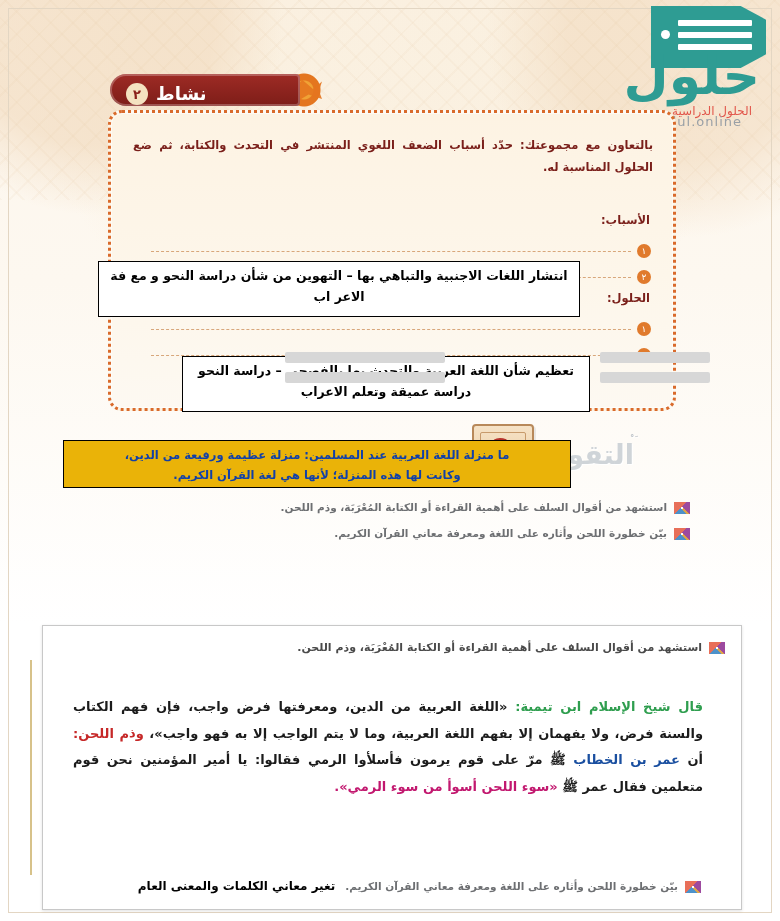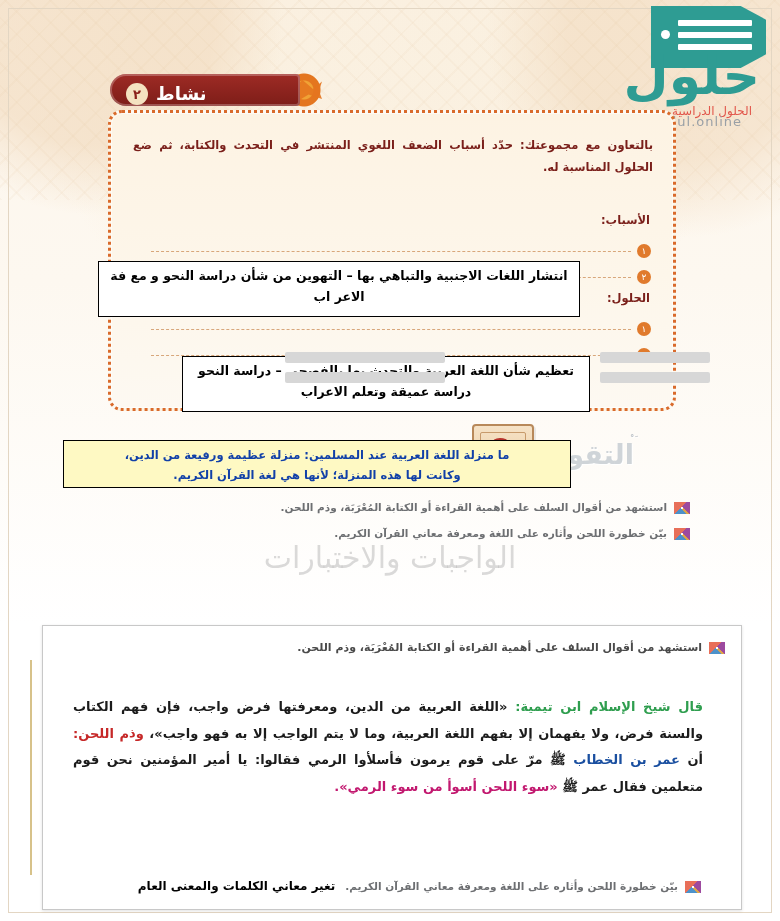--- a/index.html
+++ b/index.html
@@ -336,21 +336,21 @@
     font-weight: bold;
   }
 
   
   .answer-eval {
     position: absolute;
     left: 63px;
     top: 440px;
     width: 508px;
     height: 48px;
-    background: #fef9c3;
+    background: #eab308;
     border: 1px solid #000;
     box-sizing: border-box;
     direction: rtl;
     padding: 4px 20px;
     font-size: 11.5px;
     color: #1140a8;
     line-height: 1.75;
     text-align: center;
     font-weight: bold;
   }
@@ -455,21 +455,20 @@
 </style>
 </head>
 <body>
 
 <div class="page">
   <div class="bg-wash"></div>
   <div class="bg-pattern"></div>
   <div class="page-border"></div>
 
   <div class="watermark">حلول</div>
-  <div class="watermark-sub">الواجبات والاختبارات</div>
 
   <div class="logo-wrap">
     <div class="logo-mark">
       <div class="bar b1"></div>
       <div class="bar b2"></div>
       <div class="bar b3"></div>
       <div class="dot"></div>
     </div>
     <div class="logo-word">حلول</div>
     <div class="logo-tag">الحلول الدراسية</div>

